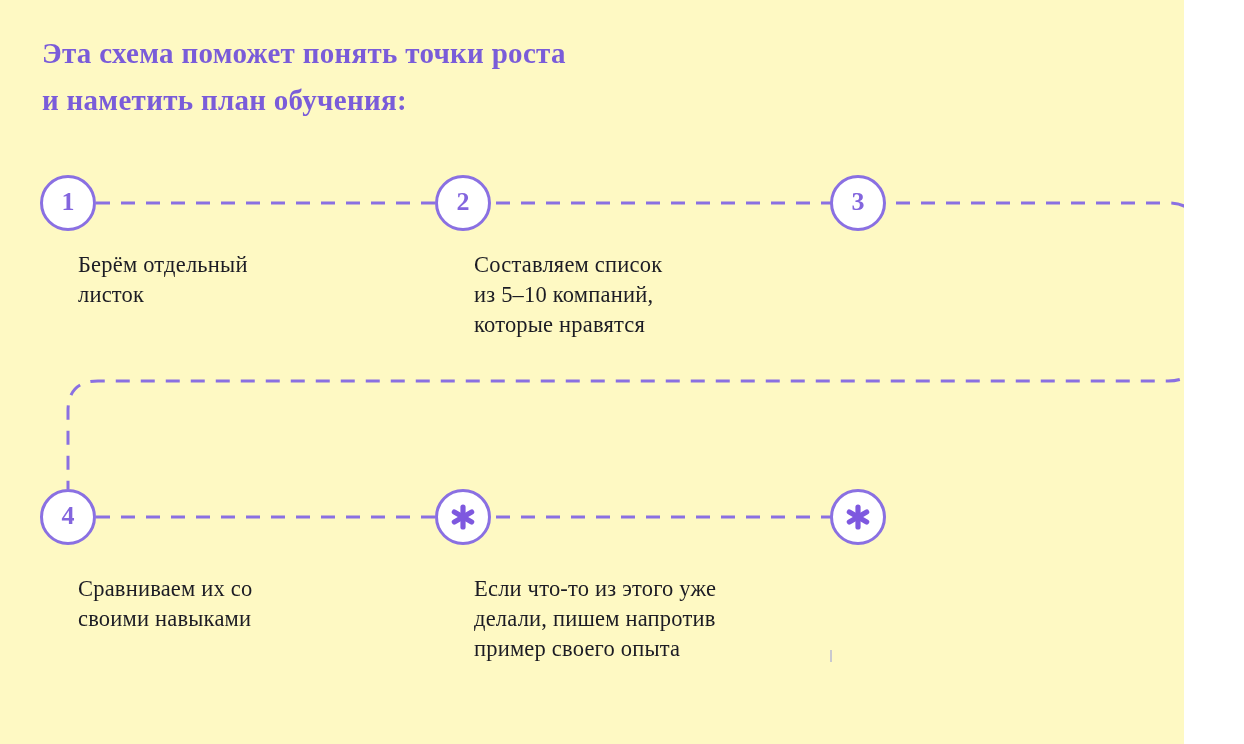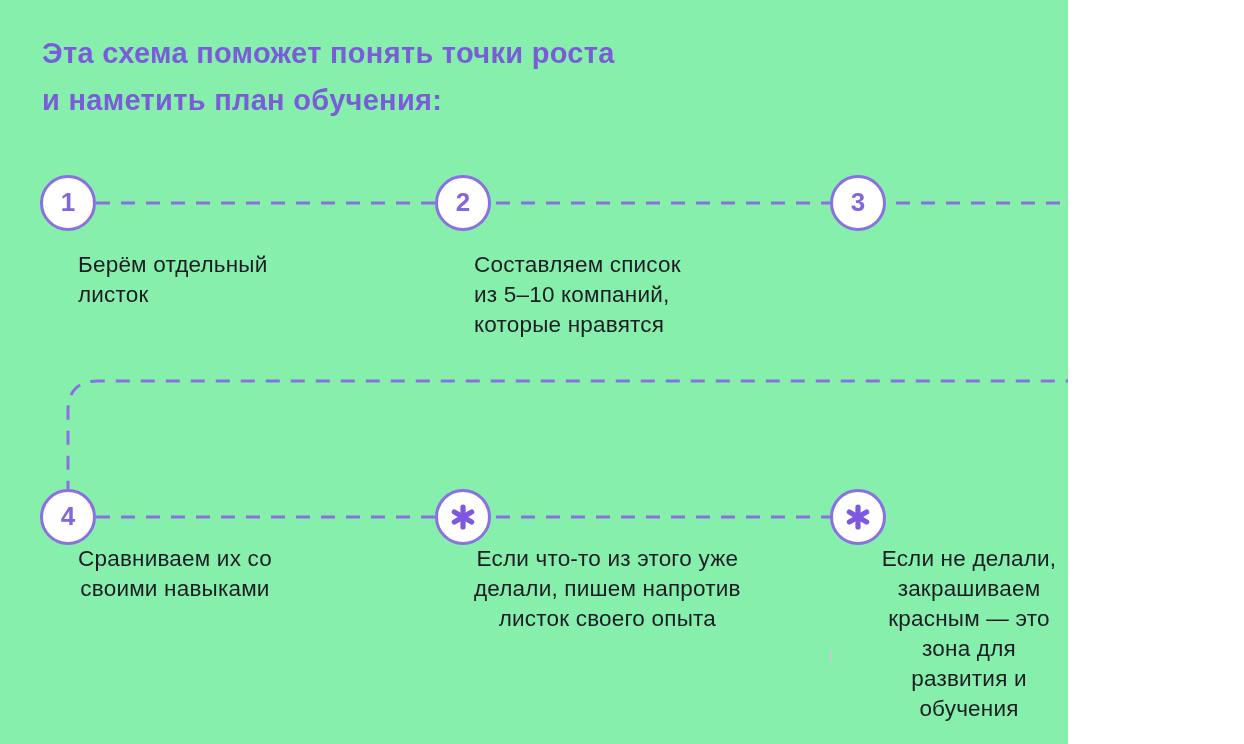--- a/index.html
+++ b/index.html
@@ -2,25 +2,25 @@
 <html><head>
 <meta charset="utf-8">
 <style>
   html, body {
     margin: 0;
     padding: 0;
     background: #ffffff;
   }
   .canvas {
     position: relative;
-    width: 1068px;
+    width: 1184px;
     height: 744px;
-    background: #86efac;
+    background: #fef9c3;
     overflow: hidden;
-    font-family: Liberation Sans, sans-serif;
+    font-family: Liberation Serif, serif;
   }
   .title {
     position: absolute;
     left: 42px;
     top: 30px;
     margin: 0;
     font-size: 29px;
     line-height: 47px;
     font-weight: 700;
     letter-spacing: 0.3px;
@@ -70,21 +70,21 @@
   
   .c-col1 { left: 40px; }
   .c-col2 { left: 435px; }
   .c-col3 { left: 830px; }
   .c-row1 { top: 175px; }
   .c-row2 { top: 489px; }
   .t-col1 { left: 42px; }
   .t-col2 { left: 438px; }
   .t-col3 { left: 834px; }
   .t-row1 { top: 250px; }
-  .t-row2 { top: 544px; text-align: center; }
+  .t-row2 { top: 574px; }
   .caret-artifact {
     position: absolute;
     left: 830px;
     top: 650px;
     width: 2px;
     height: 12px;
     background: #c9c9cf;
   }
 </style>
 </head>
@@ -127,30 +127,27 @@
     <svg width="26" height="26" viewBox="-13 -13 26 26" aria-hidden="true">
       <g stroke="#7e58df" stroke-width="5.2" stroke-linecap="round">
         <line x1="0" y1="-10" x2="0" y2="10"></line>
         <line x1="-8.66" y1="-5" x2="8.66" y2="5"></line>
         <line x1="-8.66" y1="5" x2="8.66" y2="-5"></line>
       </g>
     </svg>
   </div>
   <div class="step-text t-col2 t-row2">Если что-то из этого уже
 делали, пишем напротив
-листок своего опыта</div>
+пример своего опыта</div>
 
   <div class="circle c-col3 c-row2">
     <svg width="26" height="26" viewBox="-13 -13 26 26" aria-hidden="true">
       <g stroke="#7e58df" stroke-width="5.2" stroke-linecap="round">
         <line x1="0" y1="-10" x2="0" y2="10"></line>
         <line x1="-8.66" y1="-5" x2="8.66" y2="5"></line>
         <line x1="-8.66" y1="5" x2="8.66" y2="-5"></line>
       </g>
     </svg>
   </div>
-  <div class="step-text t-col3 t-row2">Если не делали, закрашиваем
-красным — это зона для
-развития и обучения</div>
 
   <div class="caret-artifact"></div>
 
 </div>
 
 </body></html>

